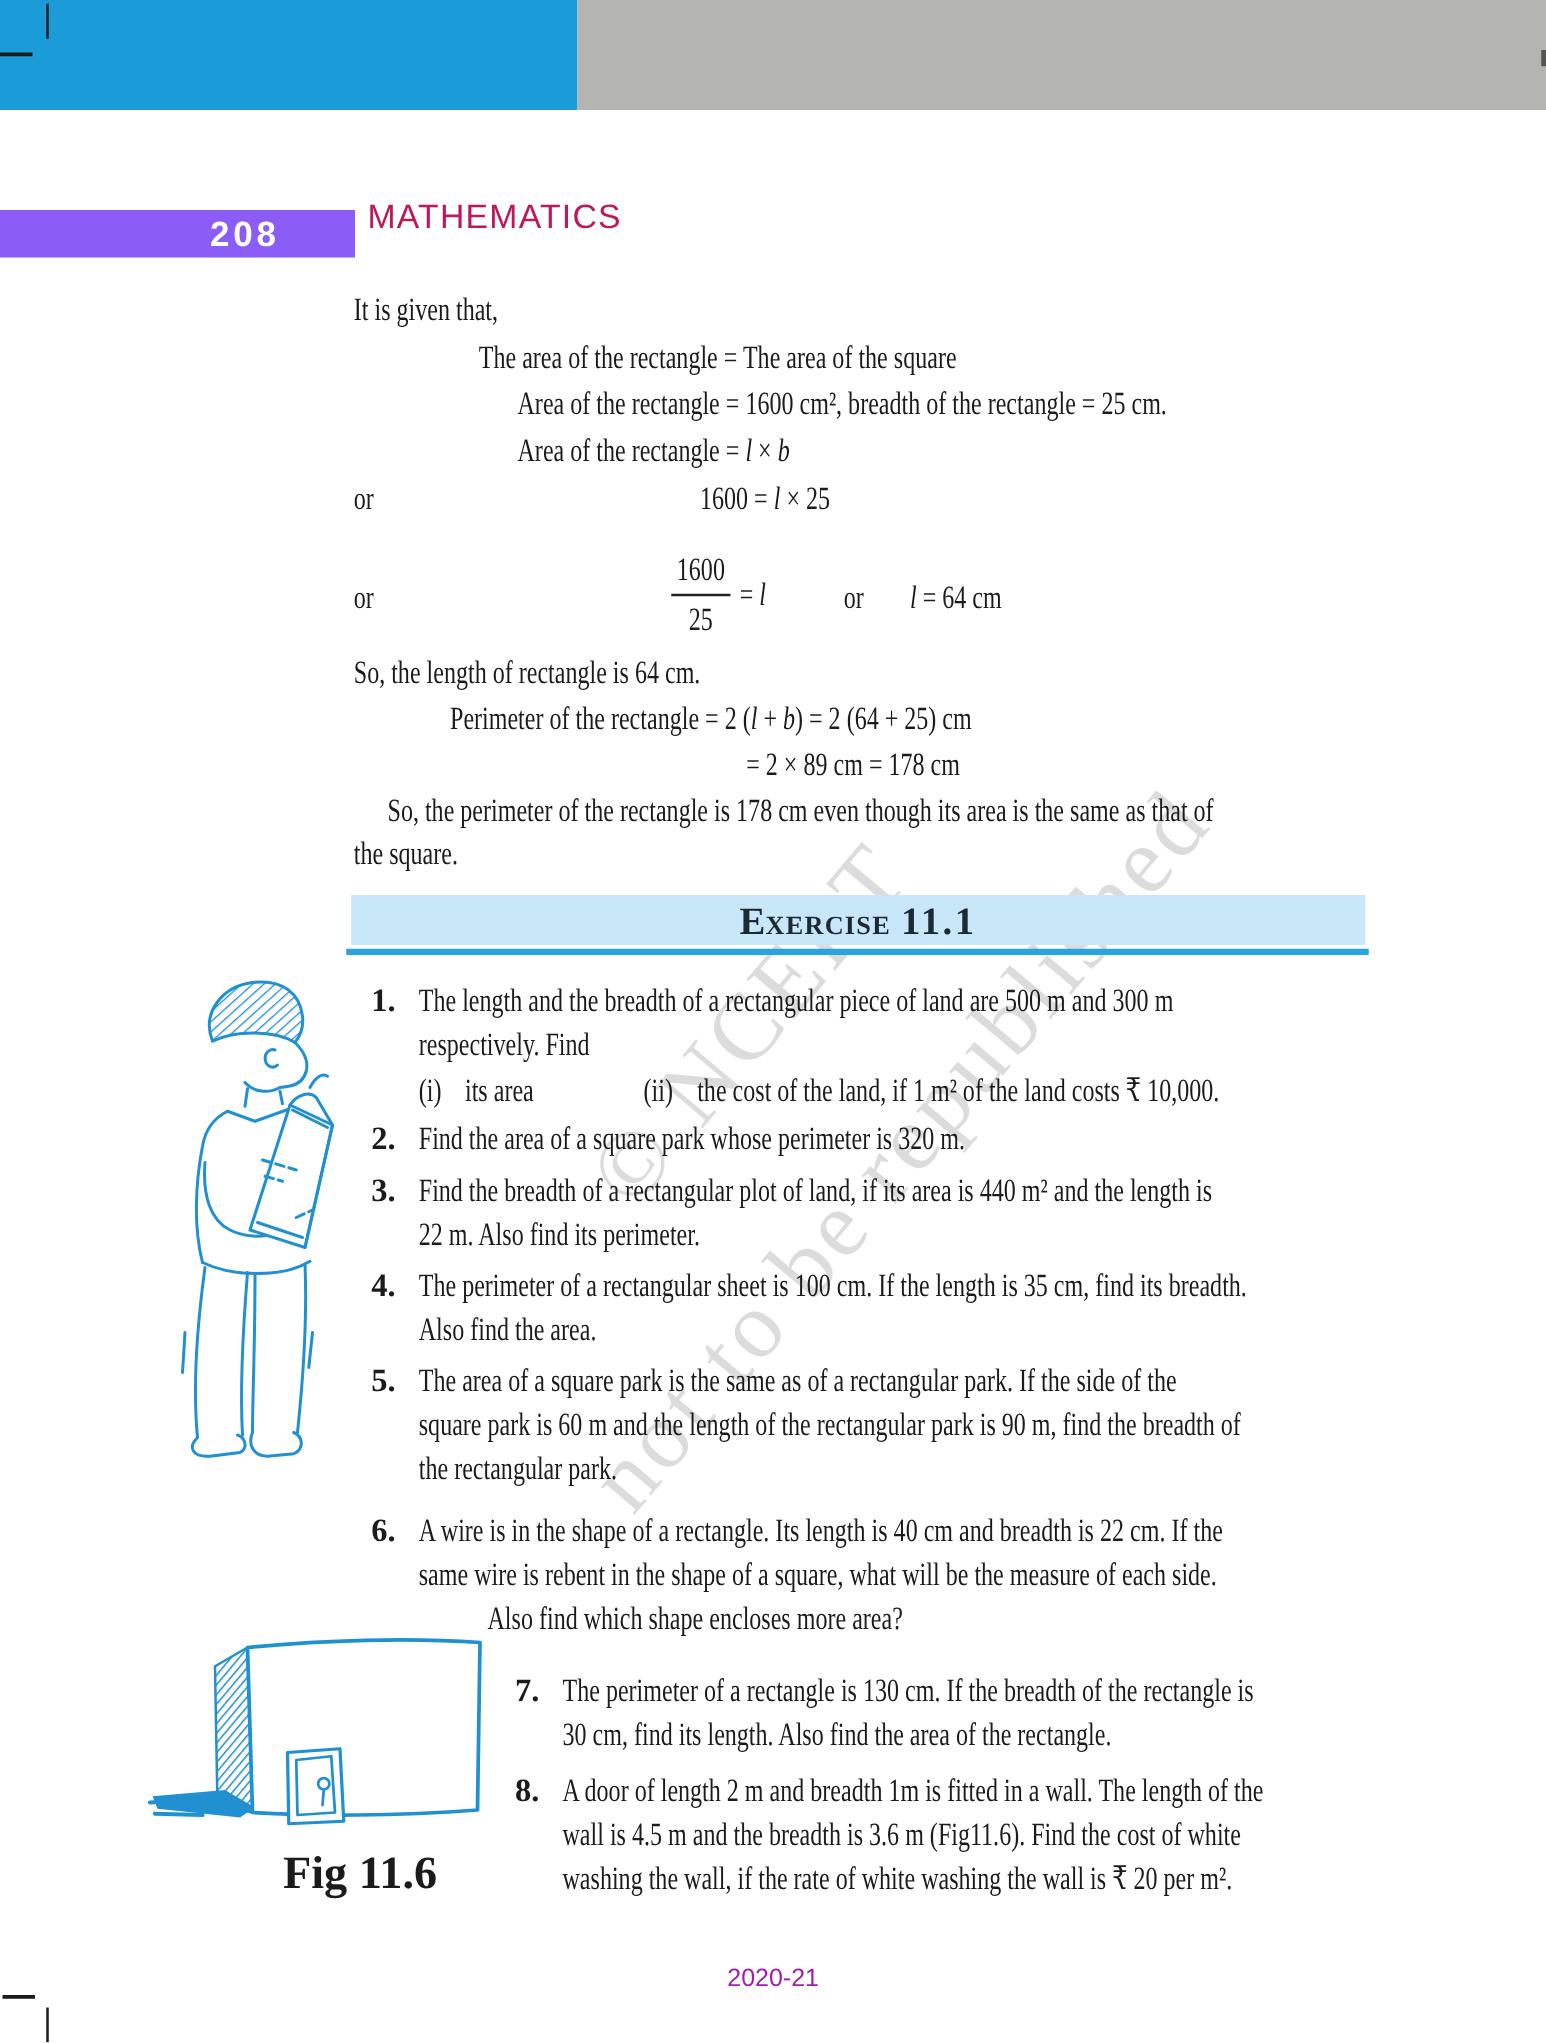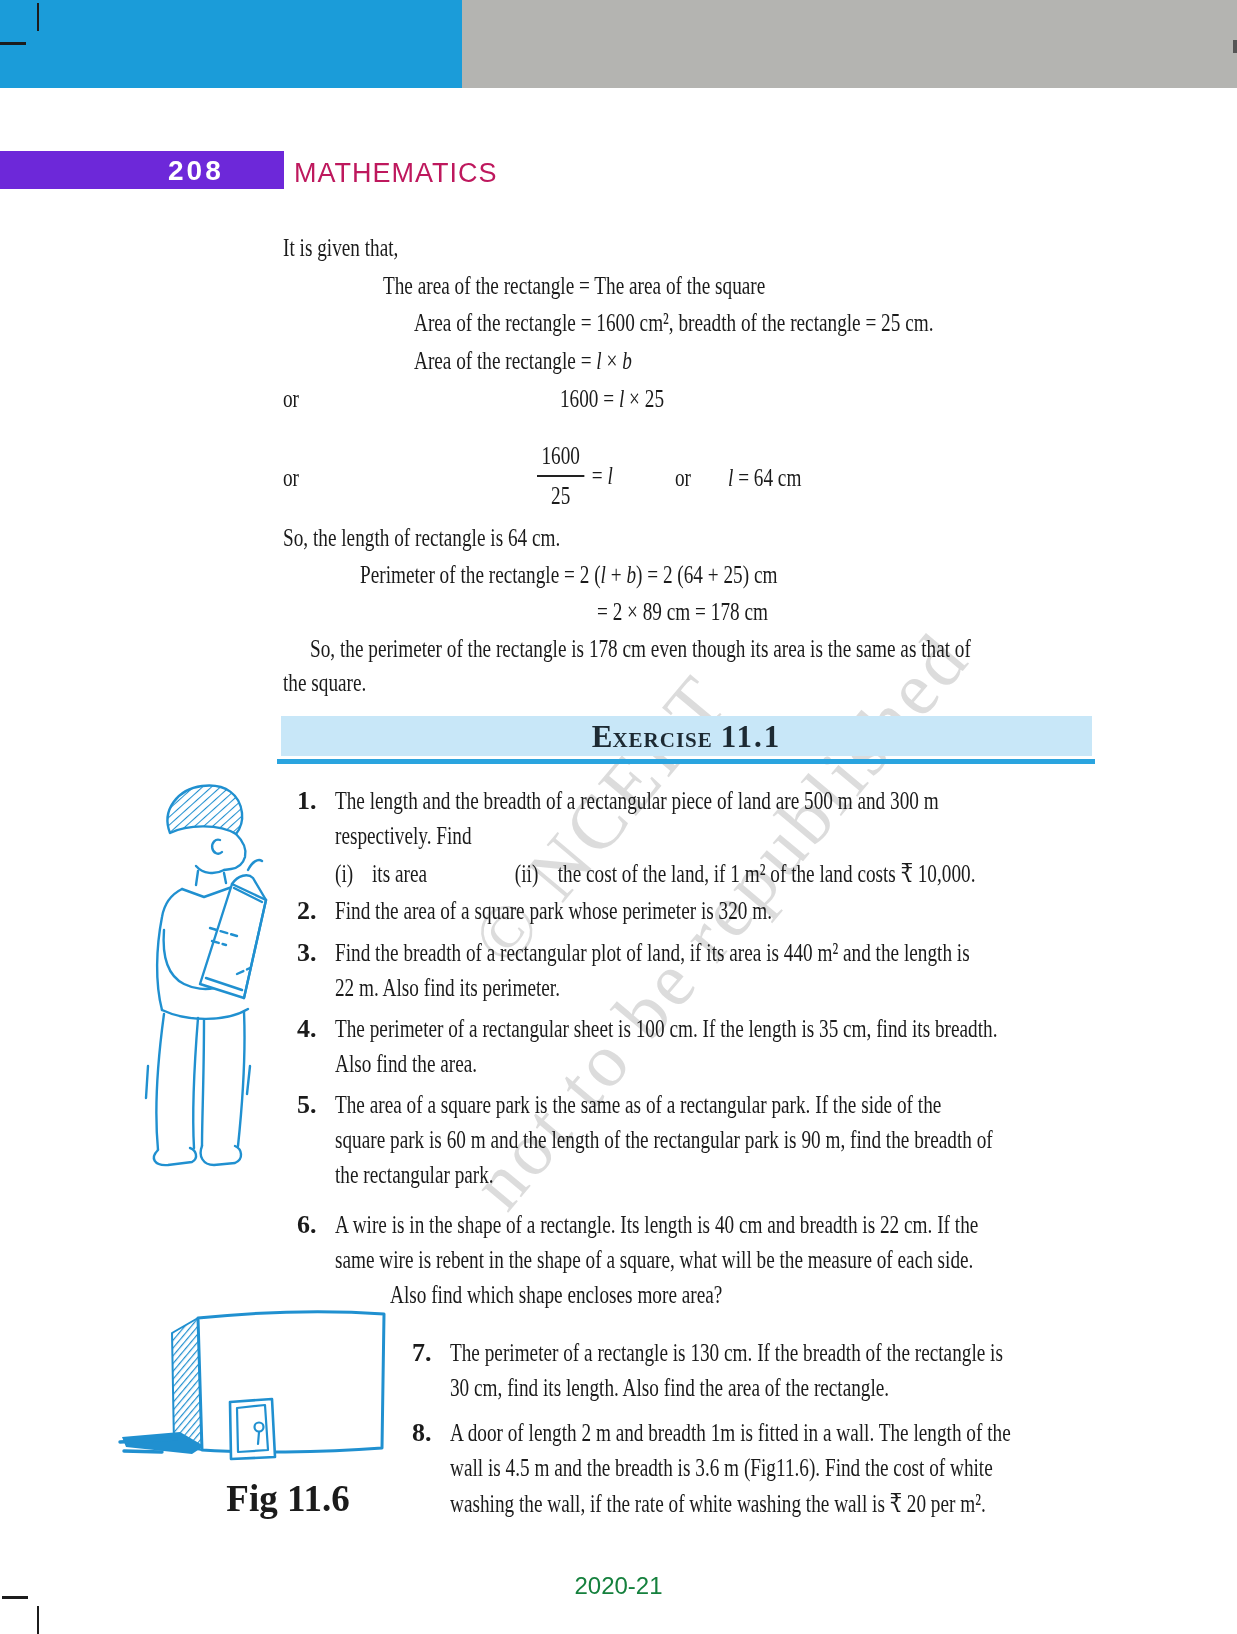--- a/index.html
+++ b/index.html
@@ -5,21 +5,21 @@
   html,body { margin:0; padding:0; background:#ffffff; }
   .page {
     position:relative; width:1237px; height:1634px; background:#ffffff;
     font-family:"Liberation Serif","DejaVu Serif",serif; color:#1b1b1b; overflow:hidden;
   }
   
   .band-blue { position:absolute; left:0; top:0; width:462px; height:88px; background:#1b9cd9; }
   .band-gray { position:absolute; left:462px; top:0; width:775px; height:88px; background:#b4b4b1; }
   .mark { position:absolute; background:#1c1c1c; }
   
-  .hdr-box { position:absolute; left:0; top:151px; width:284px; height:38px; background:#6d28d9; }
+  .hdr-box { position:absolute; left:0; top:168px; width:284px; height:38px; background:#8b5cf6; }
   .hdr-num { position:absolute; left:168px; top:4px; color:#ffffff; font-family:"Liberation Sans",sans-serif;
              font-weight:bold; font-size:28px; letter-spacing:3px; }
   .hdr-subject { position:absolute; left:294px; top:158px; color:#be185d; font-family:"Liberation Sans",sans-serif;
              font-size:27px; letter-spacing:1px; }
   
   .watermark { position:absolute; left:260px; top:430px; width:800px; height:880px; z-index:1;
     display:flex; flex-direction:column; align-items:center; justify-content:center; gap:70px;
     transform:rotate(-50deg); color:#c7c7c7; opacity:0.62; font-size:76px; letter-spacing:4px; pointer-events:none; }
   
   .tline { position:absolute; font-size:26px; line-height:32px; white-space:nowrap;
@@ -46,21 +46,21 @@
                transform:scaleX(0.74); transform-origin:0 0; }
   .it-i  { display:inline-block; width:50px; }
   .it-it { display:inline-block; width:193px; }
   .it-ii { display:inline-block; width:58px; }
   
   .fig { position:absolute; z-index:3; }
   .fig-caption { position:absolute; left:198px; top:1477px; width:180px; text-align:center; z-index:3;
                  font-weight:bold; font-size:37px; }
   
   .footer { position:absolute; left:0; top:1572px; width:1237px; text-align:center; z-index:2;
-            font-family:"Liberation Sans",sans-serif; font-size:24px; color:#15803d; }
+            font-family:"Liberation Sans",sans-serif; font-size:20px; color:#a21caf; }
 </style>
 </head>
 <body>
 
 <div class="page">
 
   <div class="band-blue"></div>
   <div class="band-gray"></div>
 
   <div class="mark" style="left:37px; top:3px; width:2px; height:28px;"></div>

